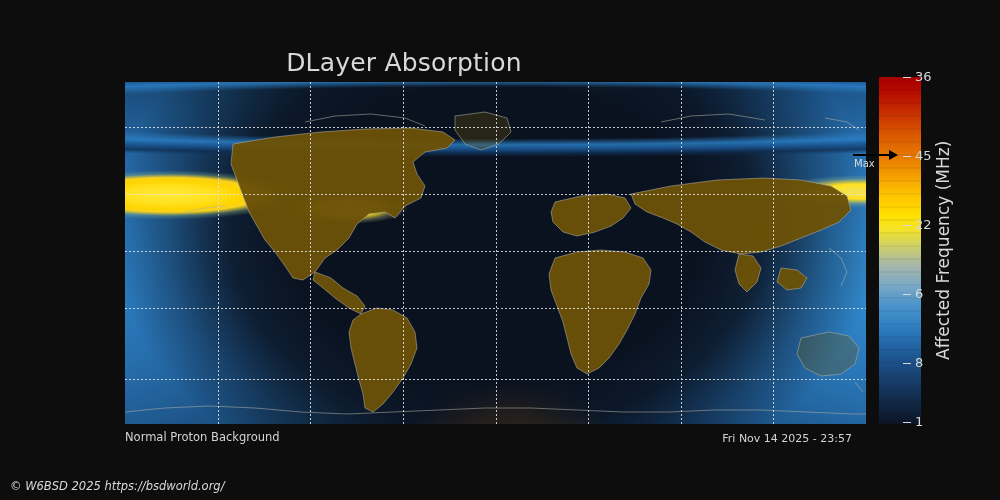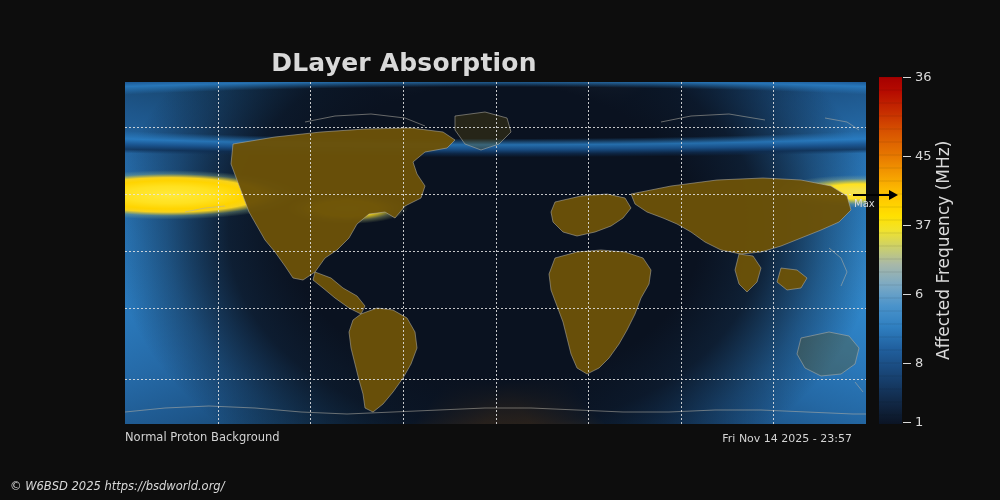--- a/index.html
+++ b/index.html
@@ -8,21 +8,21 @@
     background:#0d0d0d;
     font-family:"DejaVu Sans","Liberation Sans",sans-serif;
     overflow:hidden;position:relative;
     -webkit-font-smoothing:antialiased;
   }
   .root{position:absolute;inset:0;}
 
   
   #page-title{
     position:absolute;left:0;top:48px;width:808px;
-    text-align:center;color:#d9d9d9;font-size:25px;font-weight:700;
+    text-align:center;color:#d9d9d9;font-size:25px;font-weight:400;
     letter-spacing:.2px;
   }
 
   
   .map-wrap{
     position:absolute;left:125px;top:82px;width:741px;height:342px;
     overflow:hidden;background:#0e1828;
   }
   .layer{position:absolute;inset:0;}
 
@@ -92,21 +92,21 @@
   
   .grid-h,.grid-v{position:absolute;}
   .grid-h{left:0;width:100%;height:1px;
     background-image:linear-gradient(to right,#e6e6e6 55%,rgba(0,0,0,0) 0%);
     background-size:4px 1px;background-repeat:repeat-x;opacity:.85;}
   .grid-v{top:0;height:100%;width:1px;
     background-image:linear-gradient(to bottom,#e6e6e6 55%,rgba(0,0,0,0) 0%);
     background-size:1px 4px;background-repeat:repeat-y;opacity:.85;}
 
   
-  .cbar-wrap{position:absolute;left:879px;top:77px;width:23px;height:347px;border-radius:10px;}
+  .cbar-wrap{position:absolute;left:879px;top:77px;width:42px;height:347px;border-radius:10px;}
   .cbar{
     position:absolute;inset:0;
     background:linear-gradient(to top,
       #0b1424 0%,
       #10243f 5%,
       #14355c 10%,
       #1a4a7e 16%,
       #2161a0 22%,
       #2f7fc0 28%,
       #4a93cb 34%,
@@ -130,21 +130,21 @@
     pointer-events:none;}
   .cb-tick{position:absolute;left:24px;width:8px;height:1px;background:#d9d9d9;}
   .cb-lab{position:absolute;left:36px;color:#d9d9d9;font-size:13px;
     transform:translateY(-8px);white-space:nowrap;}
   #cbar-axis-label{
     position:absolute;left:931px;top:77px;height:347px;width:24px;
     color:#d9d9d9;font-size:17px;
     writing-mode:vertical-rl;transform:rotate(180deg);
     display:flex;align-items:center;justify-content:center;
   }
-  .cb-max{position:absolute;left:-26px;top:0;width:52px;height:1px;margin-top:40px;}
+  .cb-max{position:absolute;left:-26px;top:0;width:52px;height:1px;}
   .cb-max .arrow{position:absolute;left:0;top:-1px;width:40px;height:2px;background:#000;}
   .cb-max .head{position:absolute;left:36px;top:-5px;width:0;height:0;
     border-left:9px solid #000;border-top:5px solid transparent;border-bottom:5px solid transparent;}
   .cb-max .txt{position:absolute;left:1px;top:3px;color:#d9d9d9;font-size:10px;}
 
   
   #note-block{position:absolute;left:125px;top:430px;color:#d3d3d3;font-size:11.5px;line-height:15px;text-align:center;}
   #timestamp{position:absolute;right:148px;top:432px;color:#d3d3d3;font-size:11px;}
   #footer{position:absolute;left:10px;top:479px;color:#d9d9d9;font-size:11.5px;font-style:italic;text-align:center;}
 </style>
@@ -229,21 +229,21 @@
     <div class="cbar"></div>
     <div class="cbar-steps"></div>
 
     <div class="cb-tick" style="top:0px"></div>
     <div class="cb-lab" style="top:0px">36</div>
 
     <div class="cb-tick" style="top:79px"></div>
     <div class="cb-lab" style="top:79px">45</div>
 
     <div class="cb-tick" style="top:148px"></div>
-    <div class="cb-lab" style="top:148px">37</div>
+    <div class="cb-lab" style="top:148px">22</div>
 
     <div class="cb-tick" style="top:217px"></div>
     <div class="cb-lab" style="top:217px">6</div>
 
     <div class="cb-tick" style="top:286px"></div>
     <div class="cb-lab" style="top:286px">8</div>
 
     <div class="cb-tick" style="top:345px"></div>
     <div class="cb-lab" style="top:345px">1</div>
 

